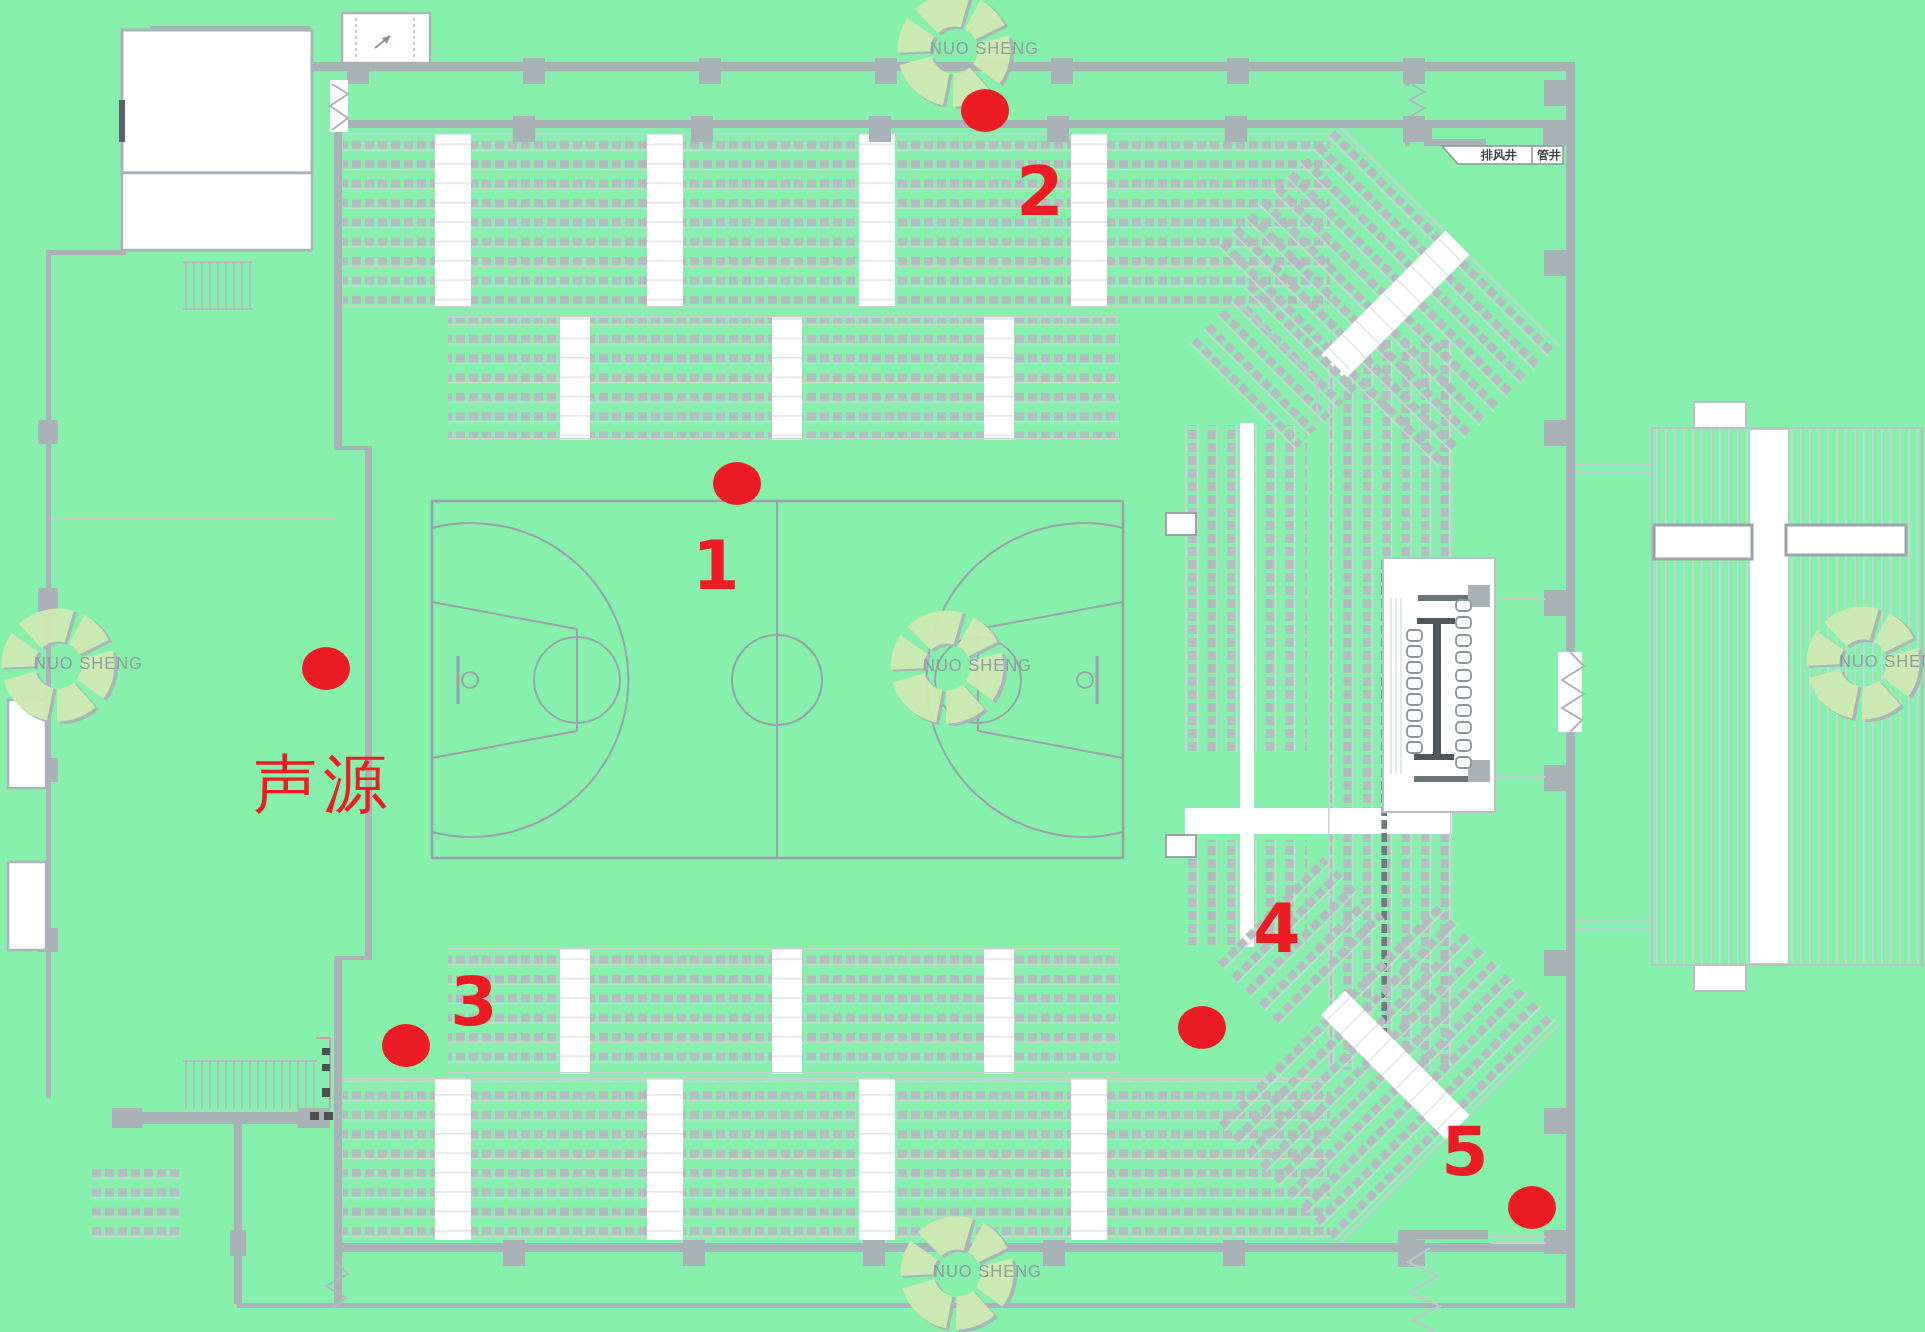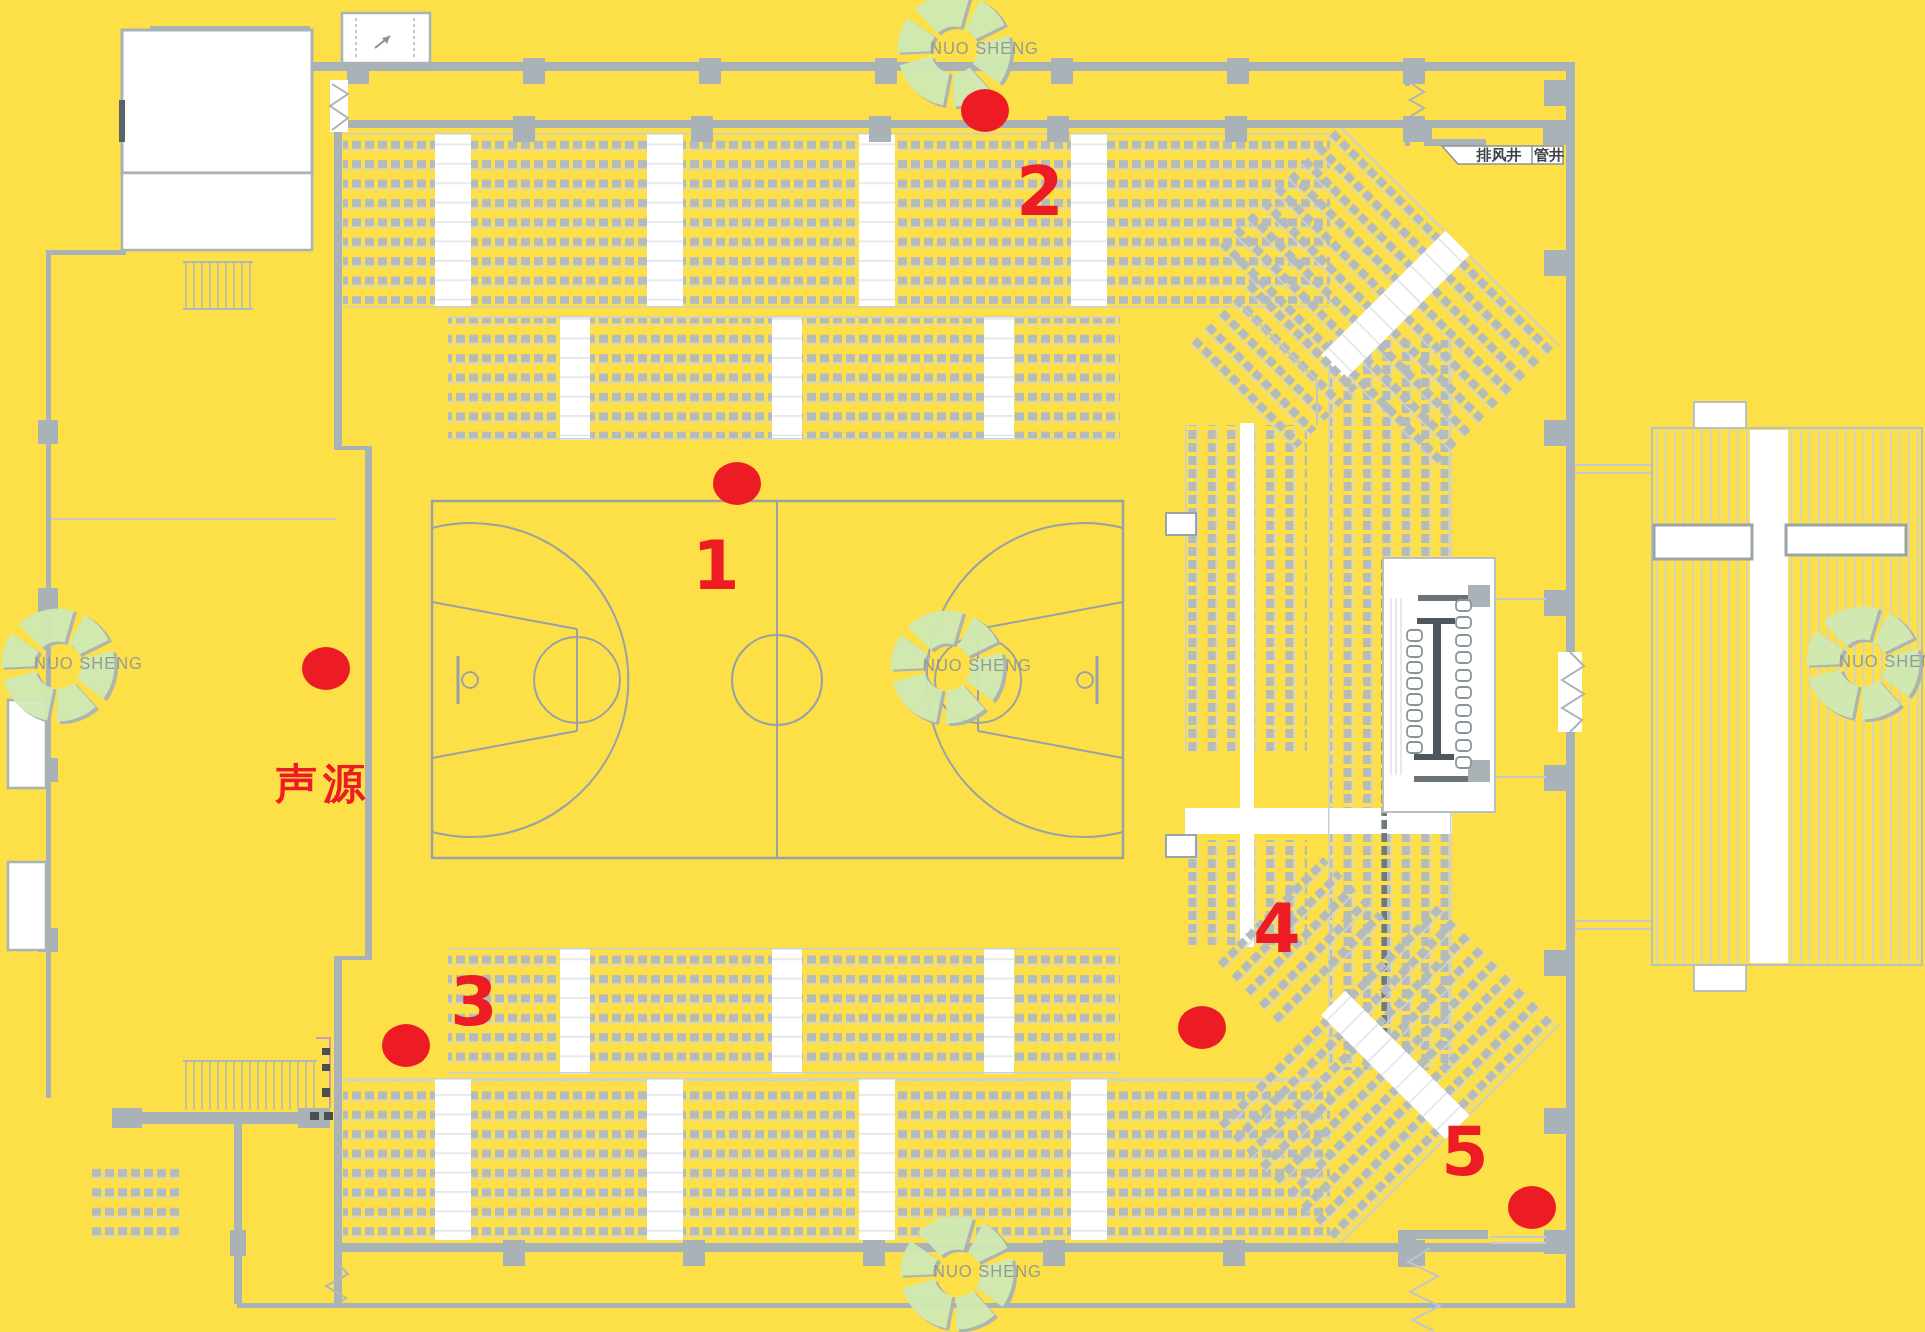--- a/index.html
+++ b/index.html
@@ -1,28 +1,28 @@
 <!DOCTYPE html>
 <html><head>
 <meta charset="utf-8">
 <style>
   html,body{margin:0;padding:0;background:#fff}
-  .stage{position:relative;width:1925px;height:1332px;background:#fde047;overflow:hidden;
+  .stage{position:relative;width:1925px;height:1332px;background:#86efac;overflow:hidden;
          font-family:"Liberation Sans",sans-serif}
   .stage svg.plan{position:absolute;left:0;top:0}
   #overlay{position:absolute;left:0;top:0;width:100%;height:100%}
   .wm{position:absolute;opacity:.95;pointer-events:none}
   .wm text{font-family:"Liberation Sans",sans-serif;font-size:16.5px;letter-spacing:1px}
   .dot{position:absolute;width:48px;height:43px;border-radius:50%;filter:blur(.4px)}
   .num{position:absolute;transform:translate(-50%,-50%);font-weight:bold;font-size:68px;
        font-family:"DejaVu Sans","Liberation Sans",sans-serif;line-height:1}
-  .src{position:absolute;transform:translate(-50%,-50%);font-weight:bold;font-size:42px;
+  .src{position:absolute;transform:translate(-50%,-50%);font-weight:normal;font-size:64px;
        letter-spacing:6px;white-space:nowrap;line-height:1;
        font-family:"DejaVu Sans","Liberation Sans",sans-serif}
-  .shaft{position:absolute;transform:translate(-50%,-50%);font-size:15px;color:#3c4346;
+  .shaft{position:absolute;transform:translate(-50%,-50%);font-size:12px;color:#3c4346;
          font-weight:bold;white-space:nowrap}
 </style>
 </head>
 <body>
 
 <div class="stage">
 
   <svg class="plan" width="1925" height="1332" viewBox="0 0 1925 1332">
     <defs>
       <pattern id="hs" width="13" height="19.4" patternUnits="userSpaceOnUse">

